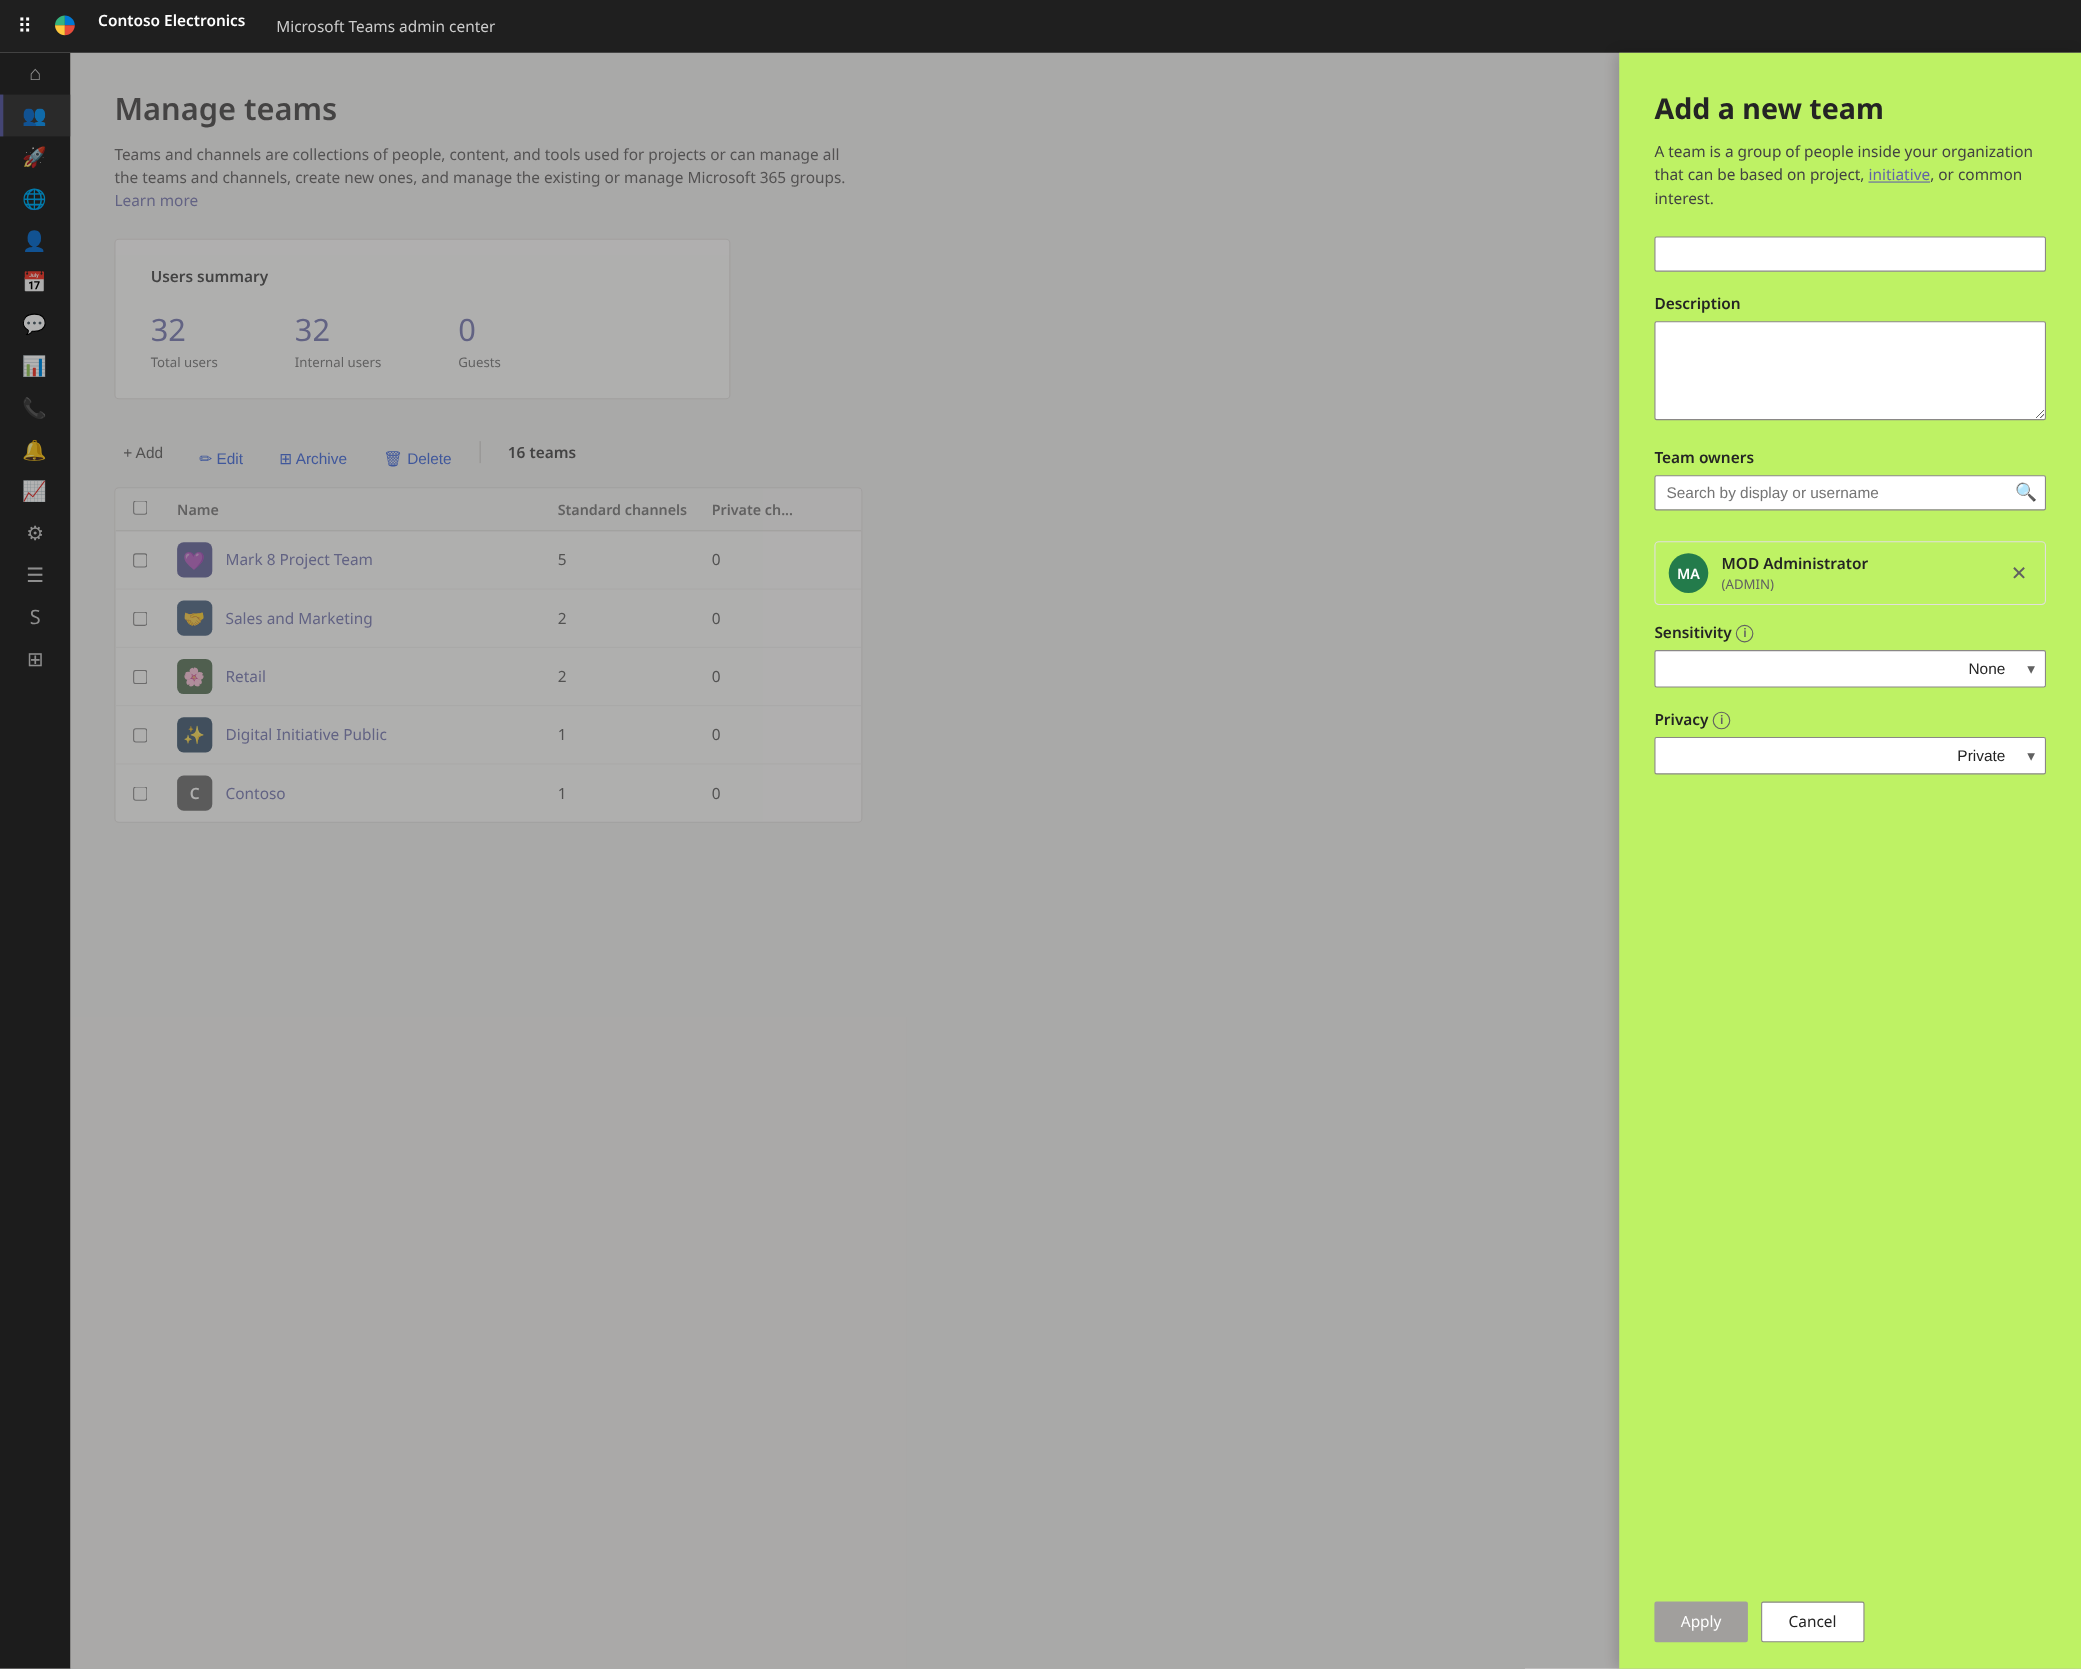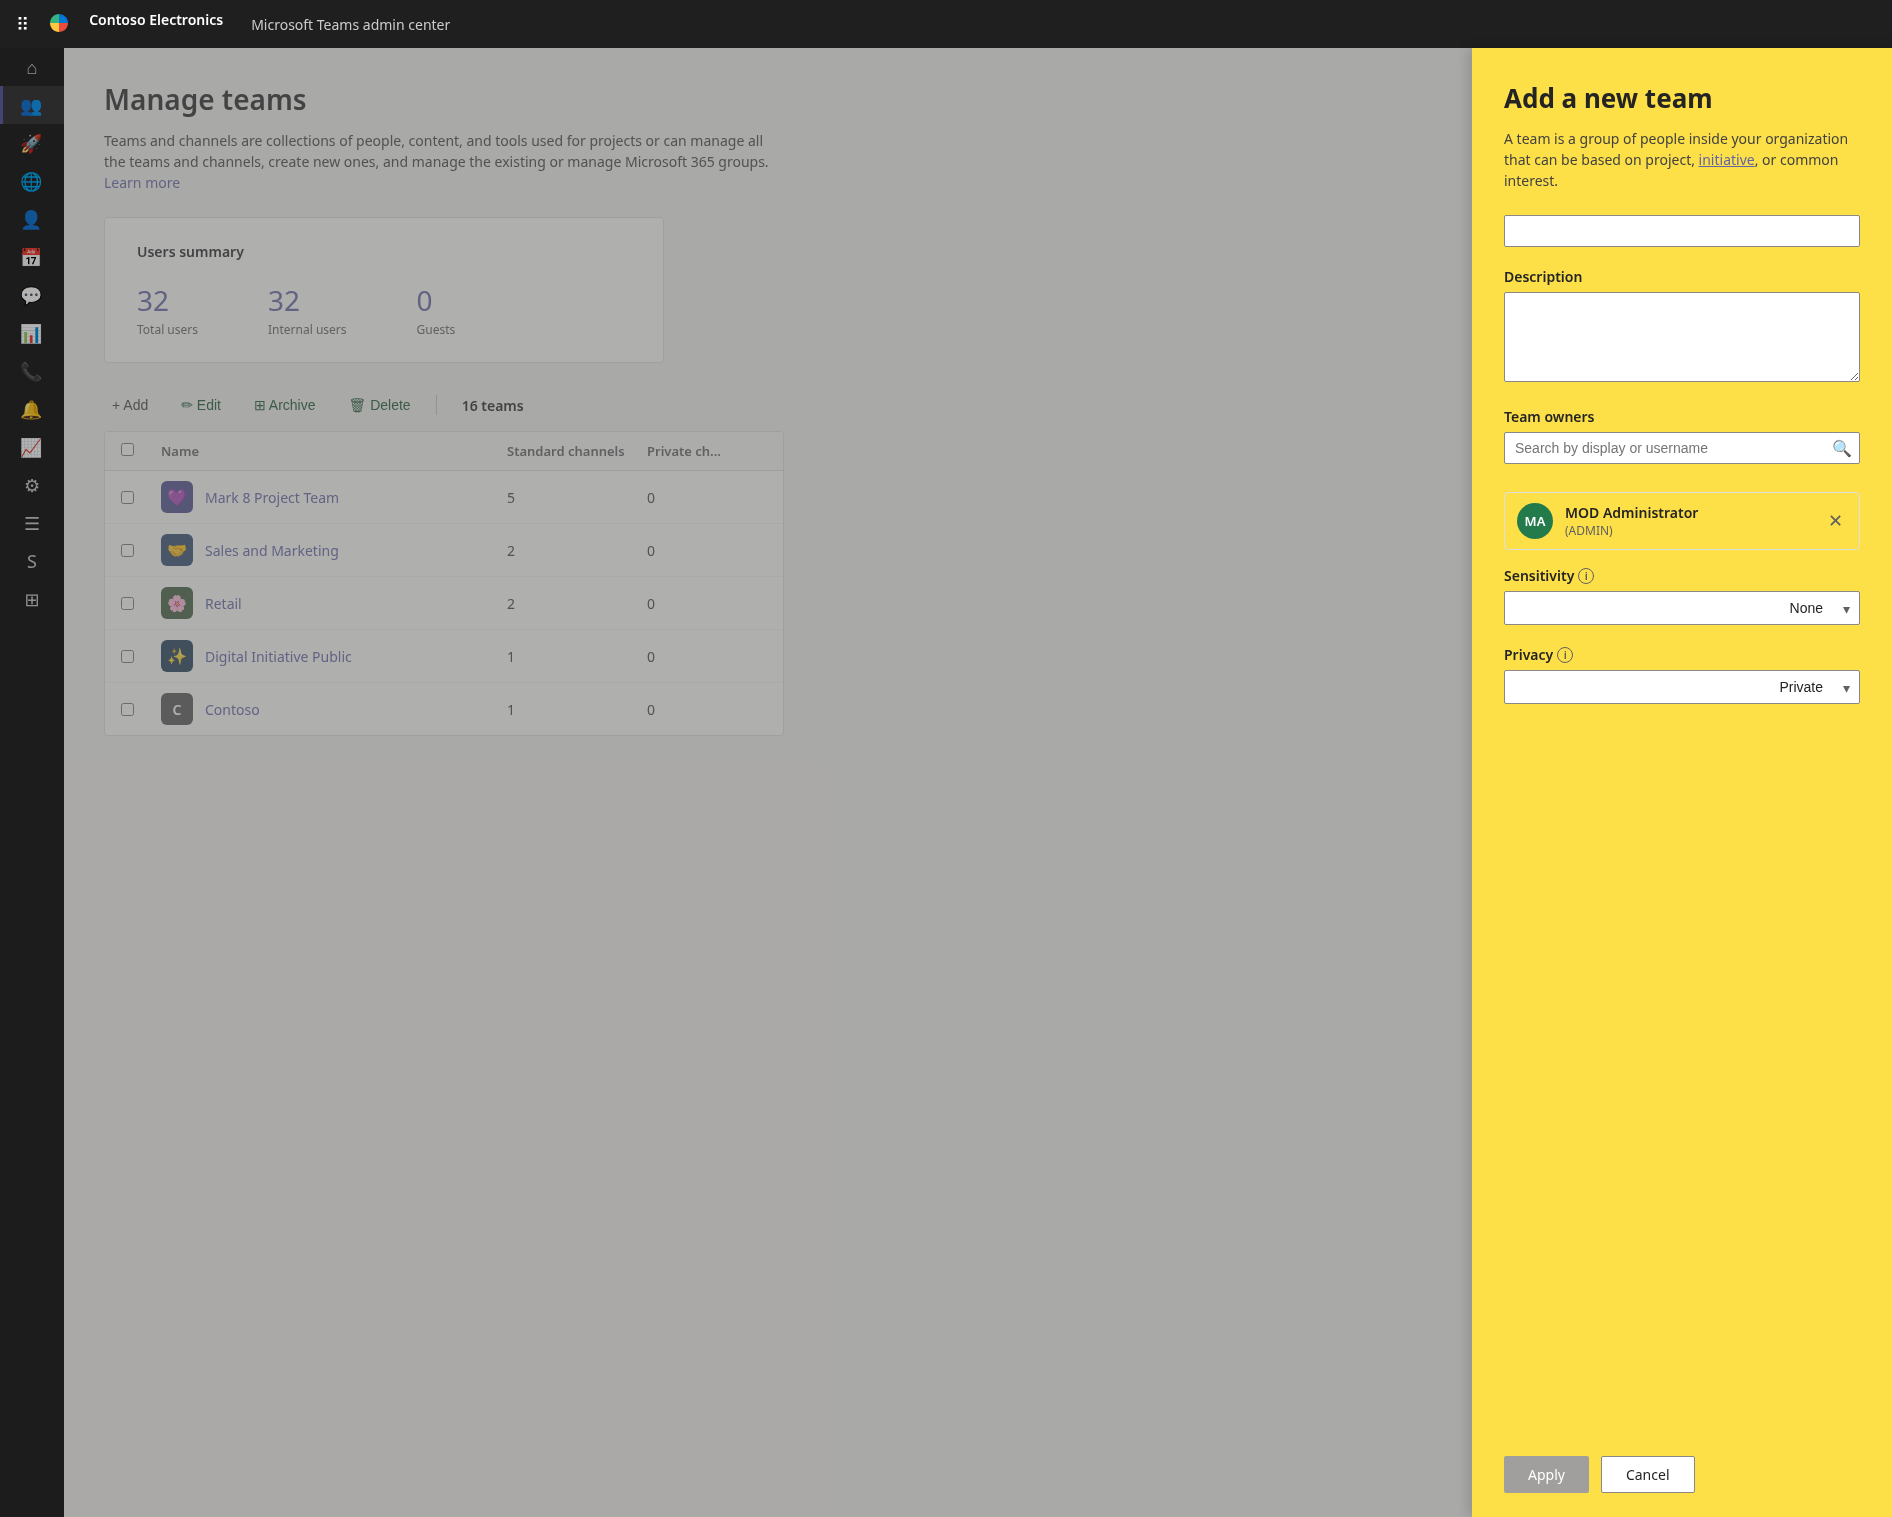--- a/index.html
+++ b/index.html
@@ -148,21 +148,21 @@
       align-items: center;
       gap: 6px;
       font-size: 14px;
       color: #424242;
       background: none;
       border: none;
       cursor: pointer;
       padding: 6px 8px;
       border-radius: 4px;
     }
-    .toolbar-btn.disabled { color: #14532d; cursor: default; }
+    .toolbar-btn.disabled { color: #1d4ed8; cursor: default; margin-top: 12px; }
     .toolbar-divider {
       width: 1px;
       height: 20px;
       background: #c8c6c4;
     }
     .teams-count {
       font-size: 14px;
       font-weight: 600;
       color: #242424;
       margin-left: 8px;
@@ -234,21 +234,21 @@
       z-index: 200;
     }
 
     
     .side-panel {
       position: fixed;
       top: 48px;
       right: 0;
       bottom: 0;
       width: 420px;
-      background: #fde047;
+      background: #bef264;
       z-index: 300;
       display: flex;
       flex-direction: column;
       overflow-y: auto;
       padding: 32px 32px 24px;
       box-shadow: -4px 0 12px rgba(0,0,0,0.15);
     }
     .panel-title {
       font-size: 26px;
       font-weight: 700;

